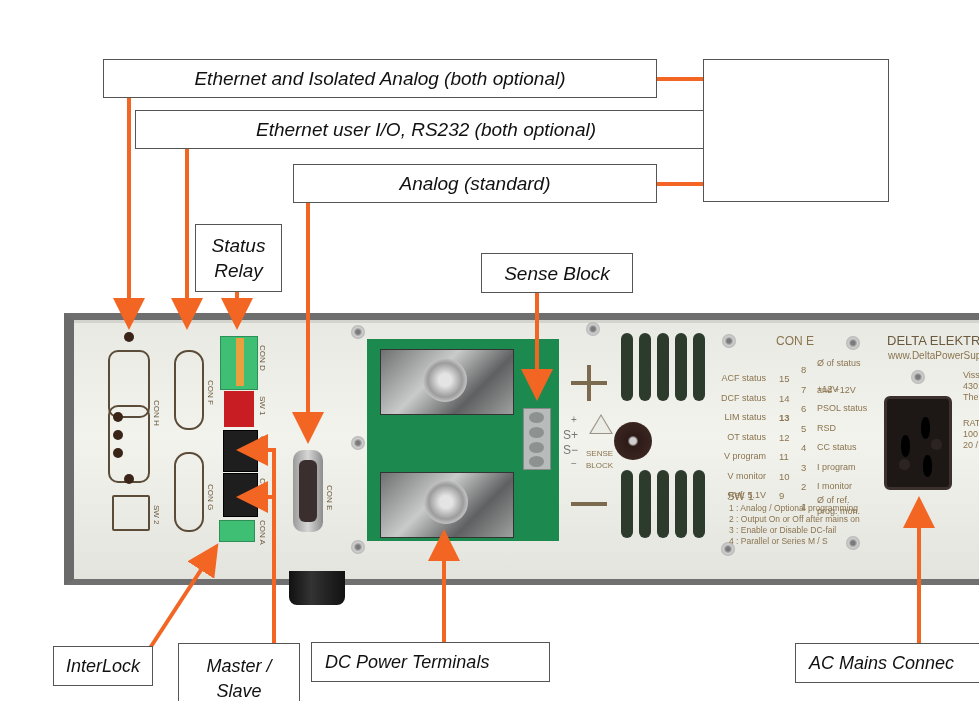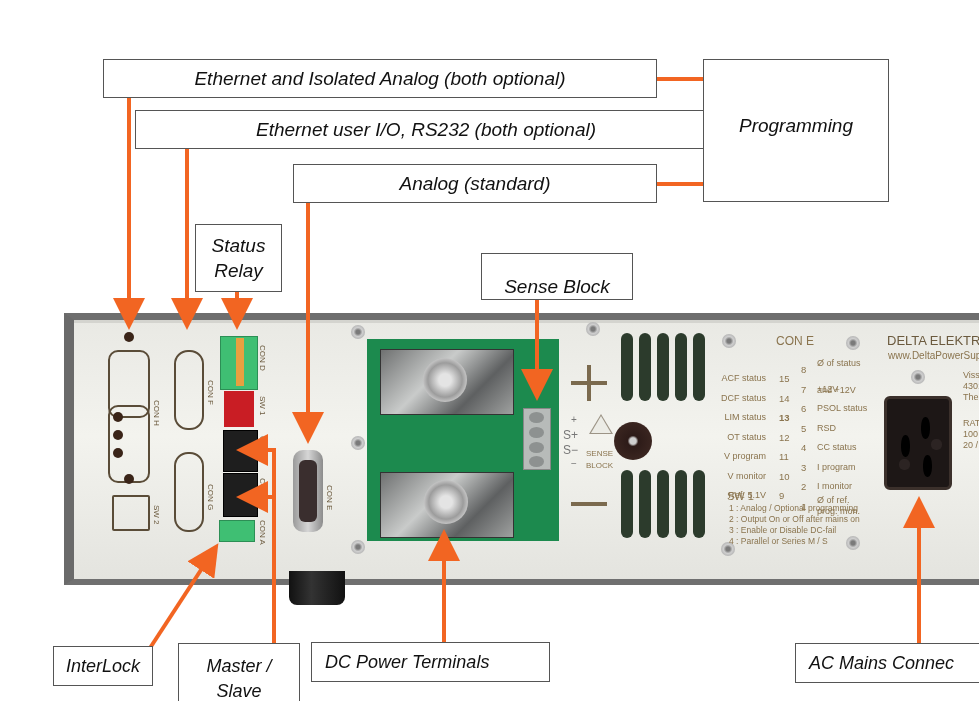--- a/index.html
+++ b/index.html
@@ -217,30 +217,29 @@
   <span>Ethernet and Isolated Analog (both optional)</span>
 </div>
 <div class="callout" style="left:135px; top:110px; width:582px; height:39px;">
   <span>Ethernet user I/O, RS232 (both optional)</span>
 </div>
 <div class="callout" style="left:293px; top:164px; width:364px; height:39px;">
   <span>Analog (standard)</span>
 </div>
 <div class="callout" style="left:703px; top:59px; width:186px; height:143px; padding-bottom:10px;">
   <div>
-    <span>Programming</span>
   </div>
 </div>
 <div class="callout" style="left:195px; top:224px; width:87px; height:68px;">
   <div>
     <span>Status</span>
     <span>Relay</span>
   </div>
 </div>
-<div class="callout" style="left:481px; top:253px; width:152px; height:47px;align-items:flex-end;">
+<div class="callout" style="left:481px; top:253px; width:152px; height:40px;">
   <span>Sense Block</span>
 </div>
 <div class="callout" style="left:53px; top:646px; width:100px; height:40px; font-size:18px;">
   <span>InterLock</span>
 </div>
 <div class="callout" style="left:178px; top:643px; width:122px; height:64px; font-size:18px; align-items:flex-start; padding-top:10px;">
   <div>
     <span>Master /</span>
     <span>Slave</span>
   </div>

